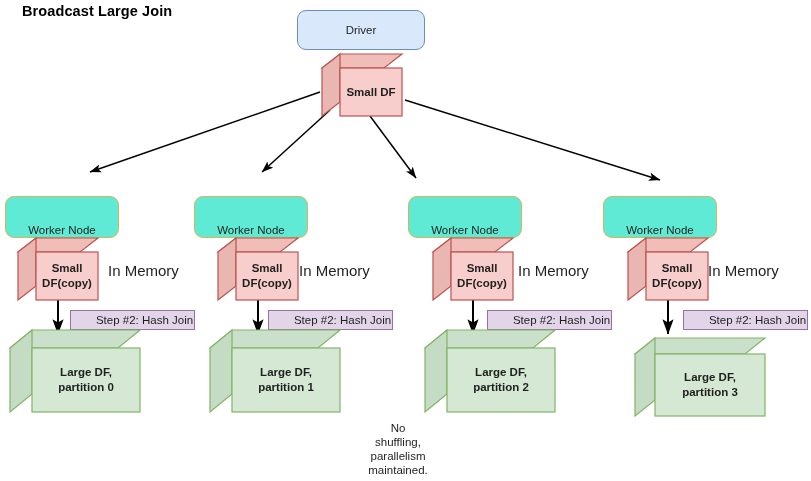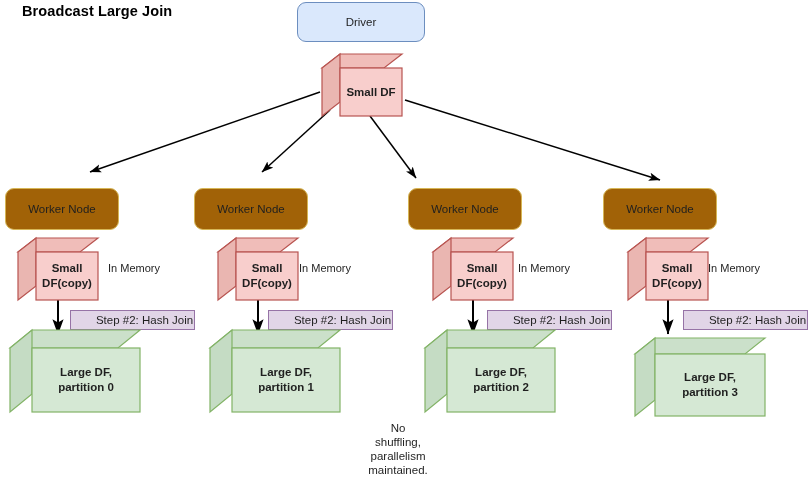--- a/index.html
+++ b/index.html
@@ -40,28 +40,30 @@
   .round-box {
     border-radius: 9px;
     box-sizing: border-box;
     display: flex;
     align-items: center;
     justify-content: center;
     font-size: 11.5px;
     color: #1f1f1f;
     text-align: center;
     line-height: 1.25;
+    margin-top: 8px;
   }
   .driver-box {
     background: #dae8fc;
     border: 1.3px solid #6c8ebf;
   }
   .worker-box {
-    background: #a16207;
+    background: #5eead4;
     border: 1.3px solid #d6b656;
+    align-items: flex-end;
   }
 
   
   .cube { box-sizing: border-box; }
   .cube .face-front {
     position: absolute;
     box-sizing: border-box;
     display: flex;
     align-items: center;
     justify-content: center;
@@ -81,21 +83,21 @@
     display: flex;
     align-items: center;
     justify-content: center;
     font-size: 11.5px;
     color: #1f1f1f;
     white-space: nowrap;
     padding-left: 24px;
   }
 
   .plain-label {
-    font-size: 11px;
+    font-size: 15px;
     color: #1f1f1f;
     white-space: nowrap;
   }
   .footer-note {
     font-size: 11.5px;
     color: #1f1f1f;
     text-align: center;
     line-height: 1.22;
     width: 120px;
   }

